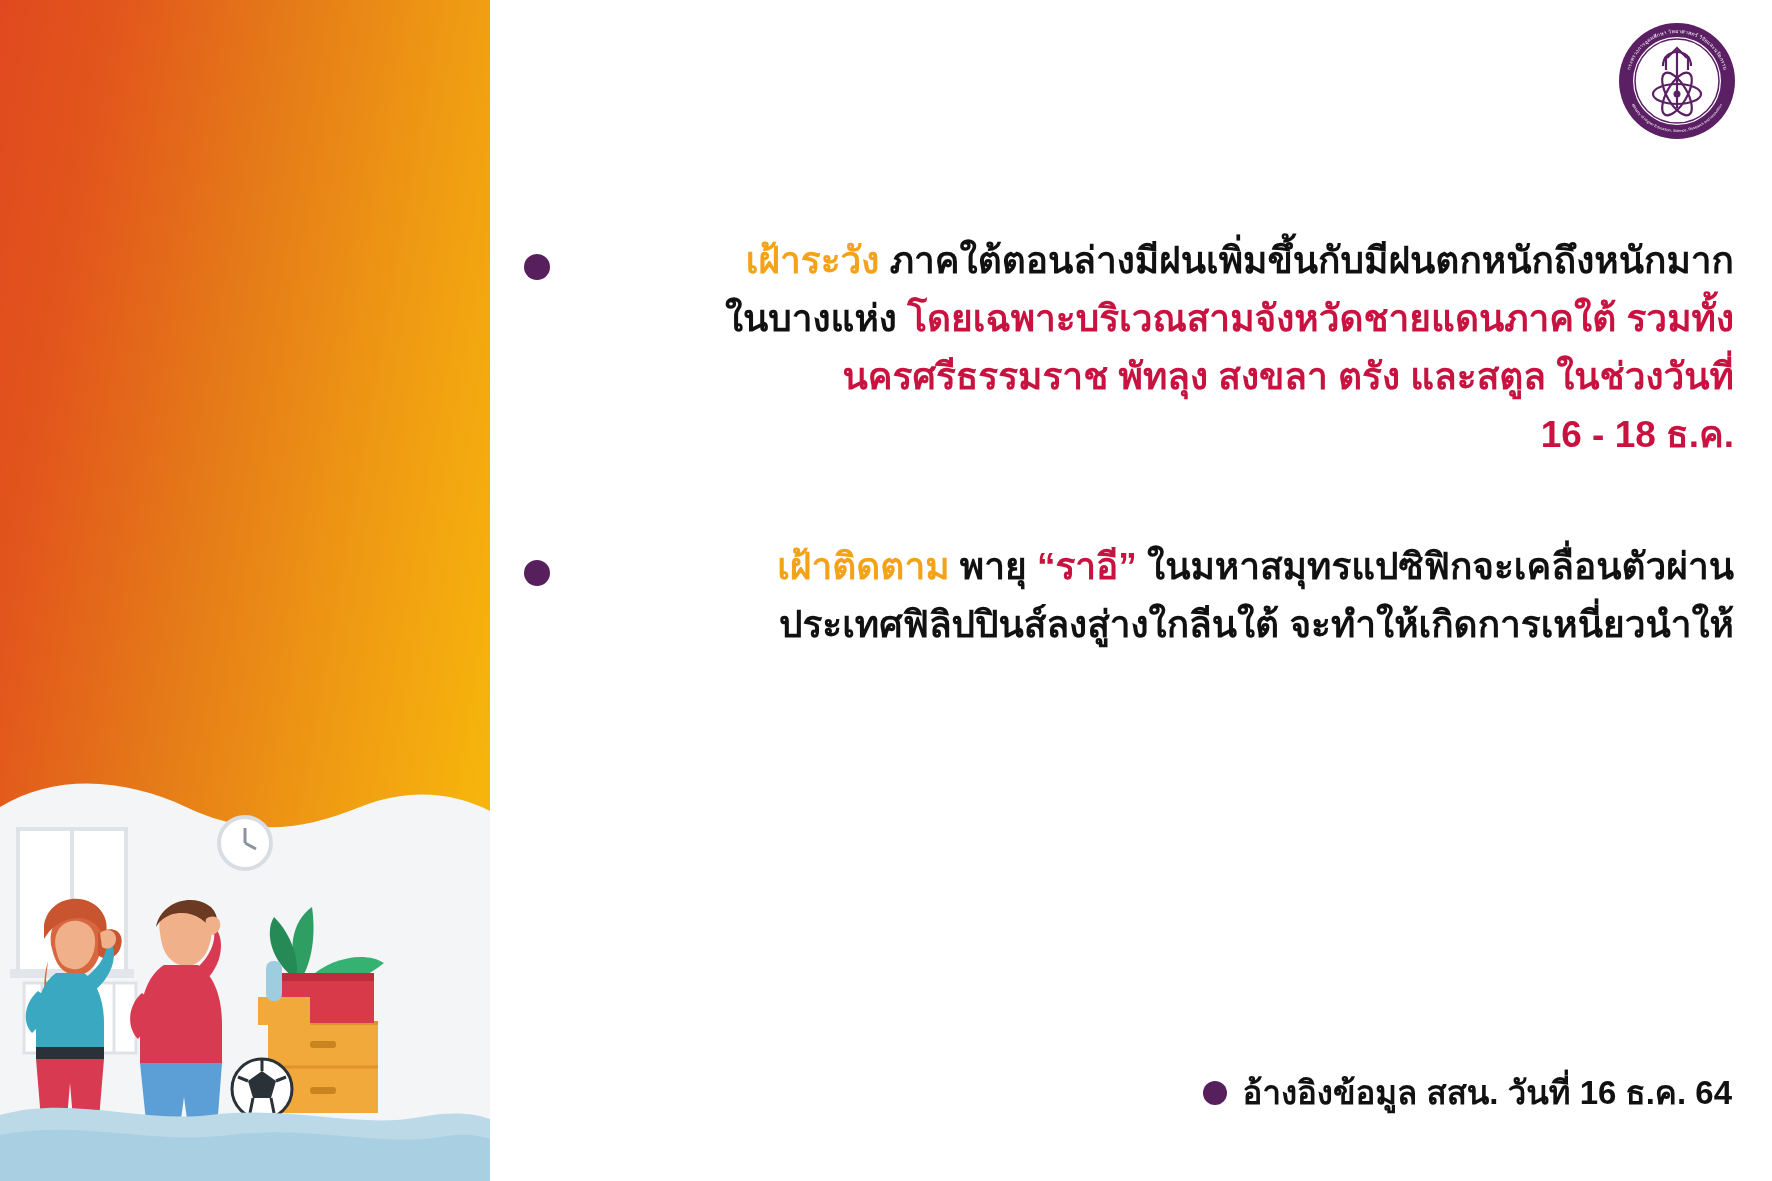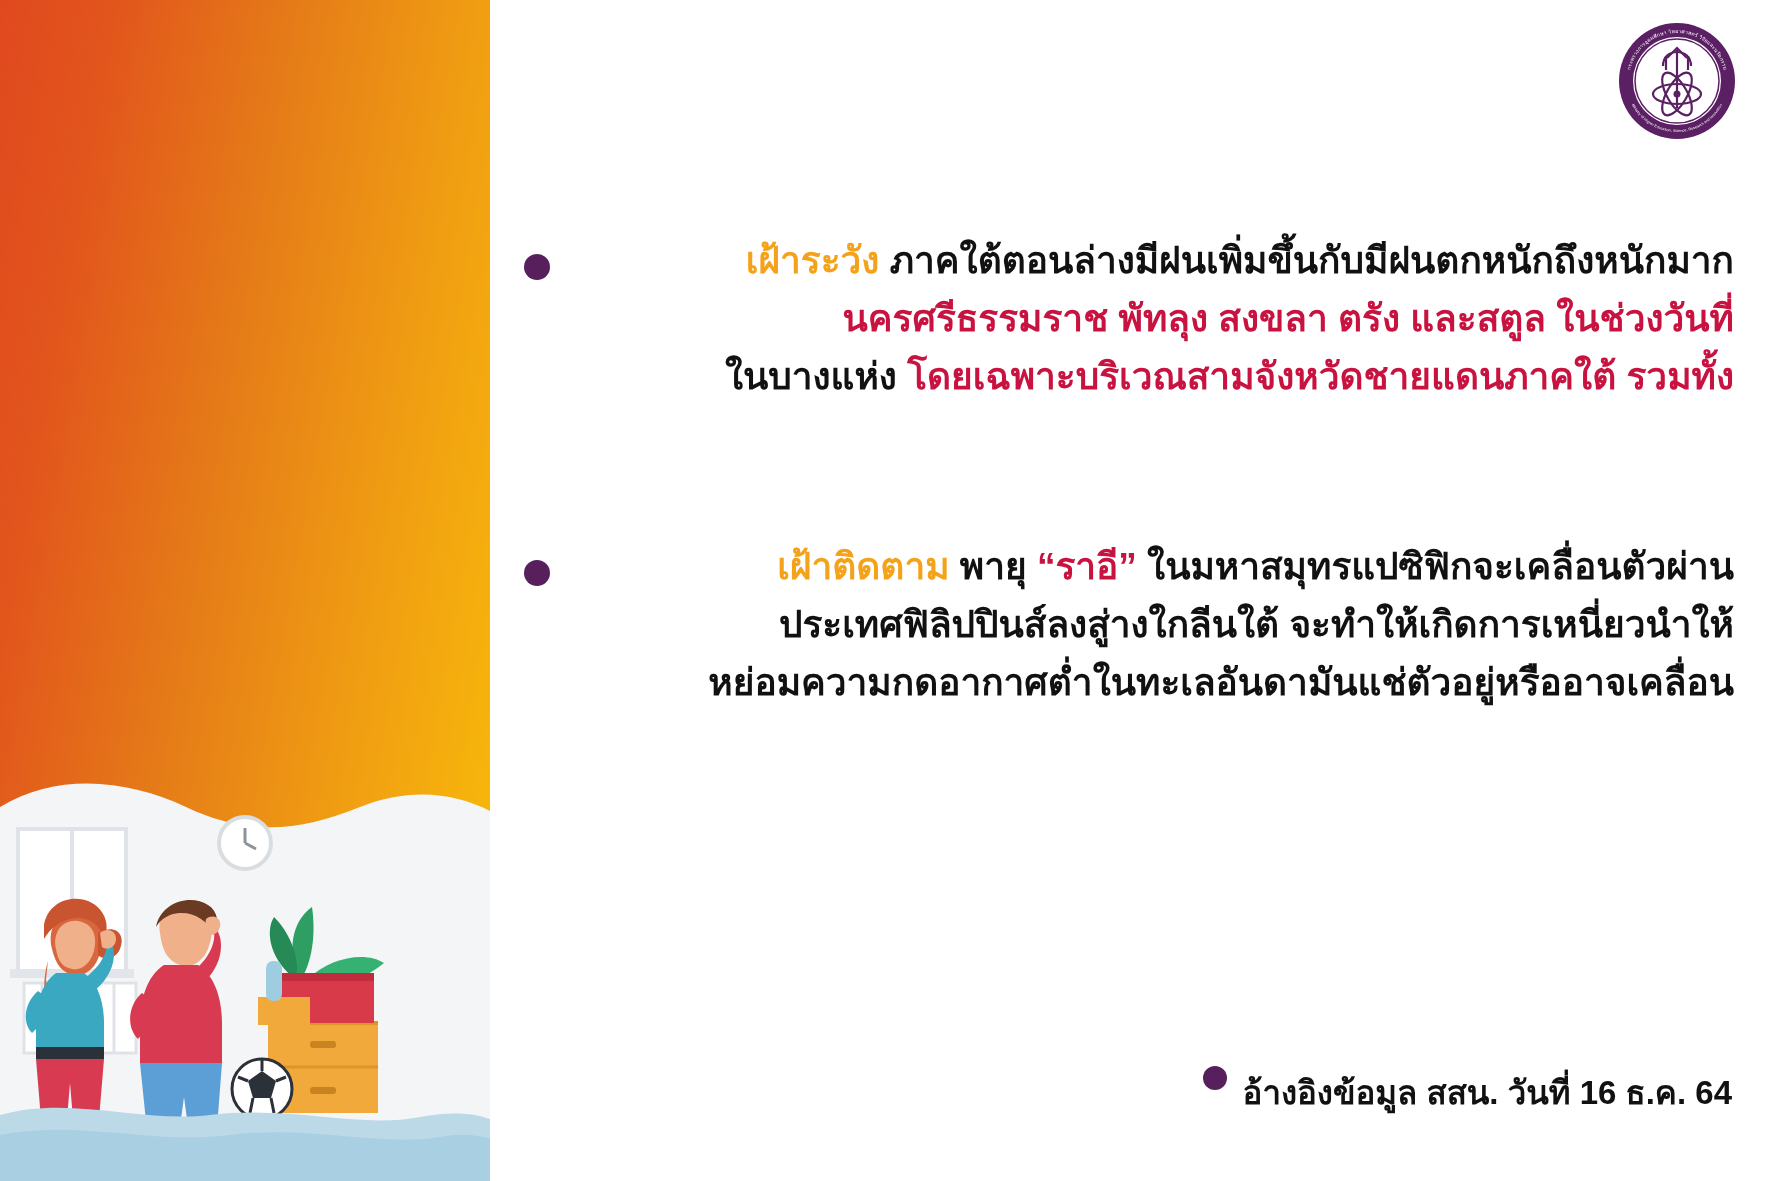--- a/index.html
+++ b/index.html
@@ -49,21 +49,21 @@
     font-size:37px; line-height:58px; color:#111111;
     font-weight:bold;
   }
   .btext .ln{ display:block; white-space:nowrap; }
   .kw-orange{ color:#f5a21b; }
   .kw-red{ color:#c8123f; }
 
   
   #footer{
     position:absolute; right:40px; bottom:62px;
-    display:flex; align-items:flex-start; gap:16px;
+    display:flex; align-items:center; gap:16px;
   }
   #footer-dot{ width:24px; height:24px; border-radius:50%; background:#57205c; flex:0 0 auto; }
   #footer-text{ font-size:33px; font-weight:bold; color:#111111; white-space:nowrap; }
 </style>
 </head>
 <body>
 
 <div id="left-panel">
 
 
@@ -191,31 +191,31 @@
     </text>
   </svg>
 </div>
 
 <div id="content">
 
   <div class="bullet-block" id="bullet-1">
     <span class="dot" style="background: rgb(87, 32, 92);"></span>
     <div class="btext" id="bullet-1-text">
         <span class="ln"><span class="kw-orange">เฝ้าระวัง</span><span> ภาคใต้ตอนล่างมีฝนเพิ่มขึ้นกับมีฝนตกหนักถึงหนักมาก</span></span>
+        <span class="ln"><span>ในบางแห่ง </span><span class="kw-red">โดยเฉพาะบริเวณสามจังหวัดชายแดนภาคใต้ รวมทั้ง</span></span>
         <span class="ln"><span class="kw-red">นครศรีธรรมราช พัทลุง สงขลา ตรัง และสตูล ในช่วงวันที่</span></span>
-        <span class="ln"><span>ในบางแห่ง </span><span class="kw-red">โดยเฉพาะบริเวณสามจังหวัดชายแดนภาคใต้ รวมทั้ง</span></span>
+        <span class="ln"><span class="kw-red">16 - 18 ธ.ค.</span></span>
       </div>
   </div>
 
   <div class="bullet-block" id="bullet-2">
     <span class="dot" style="background: rgb(87, 32, 92);"></span>
     <div class="btext" id="bullet-2-text">
         <span class="ln"><span class="kw-orange">เฝ้าติดตาม</span><span> พายุ </span><span class="kw-red">“ราอี”</span><span> ในมหาสมุทรแปซิฟิกจะเคลื่อนตัวผ่าน</span></span>
         <span class="ln"><span>ประเทศฟิลิปปินส์ลงสู่างใกลีนใต้ จะทำให้เกิดการเหนี่ยวนำให้</span></span>
-        <span class="ln"><span>หย่อมความกดอากาศต่ำในทะเลอันดามันแช่ตัวอยู่หรืออาจเคลื่อน</span></span>
       </div>
   </div>
 
 </div>
 
 <div id="footer">
   <span id="footer-dot" style="background: rgb(87, 32, 92);"></span>
   <span id="footer-text">อ้างอิงข้อมูล สสน. วันที่ 16 ธ.ค. 64</span>
 </div>
 

